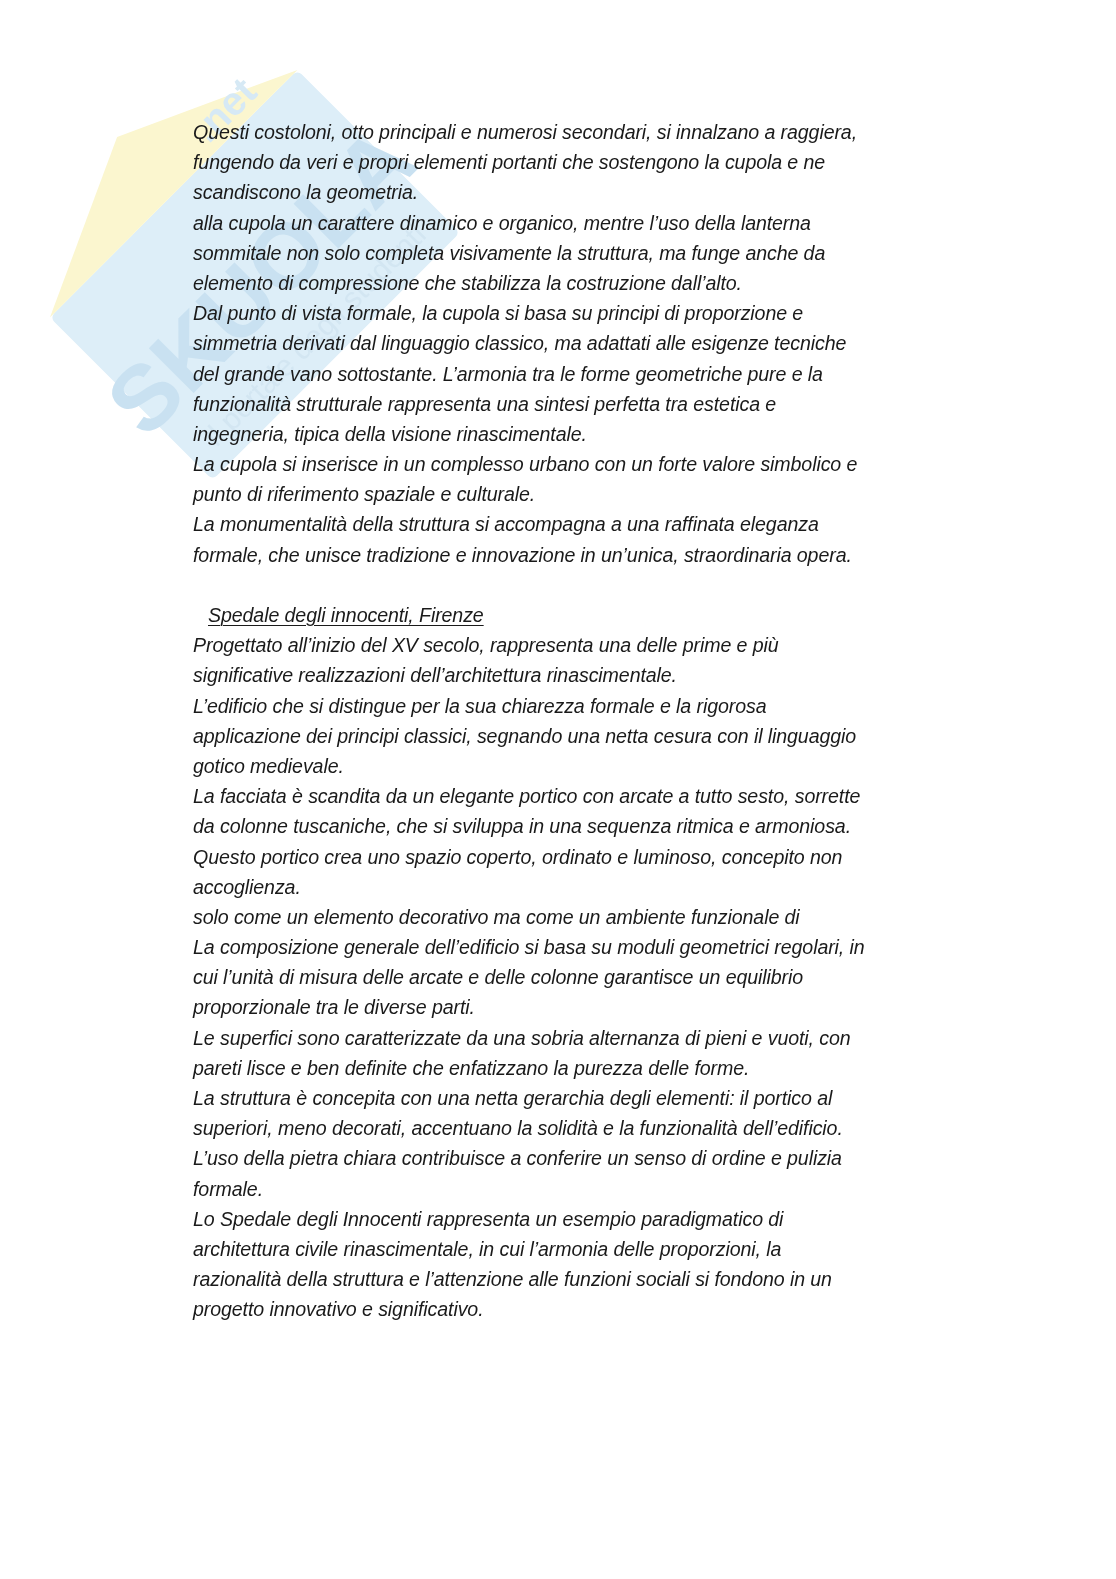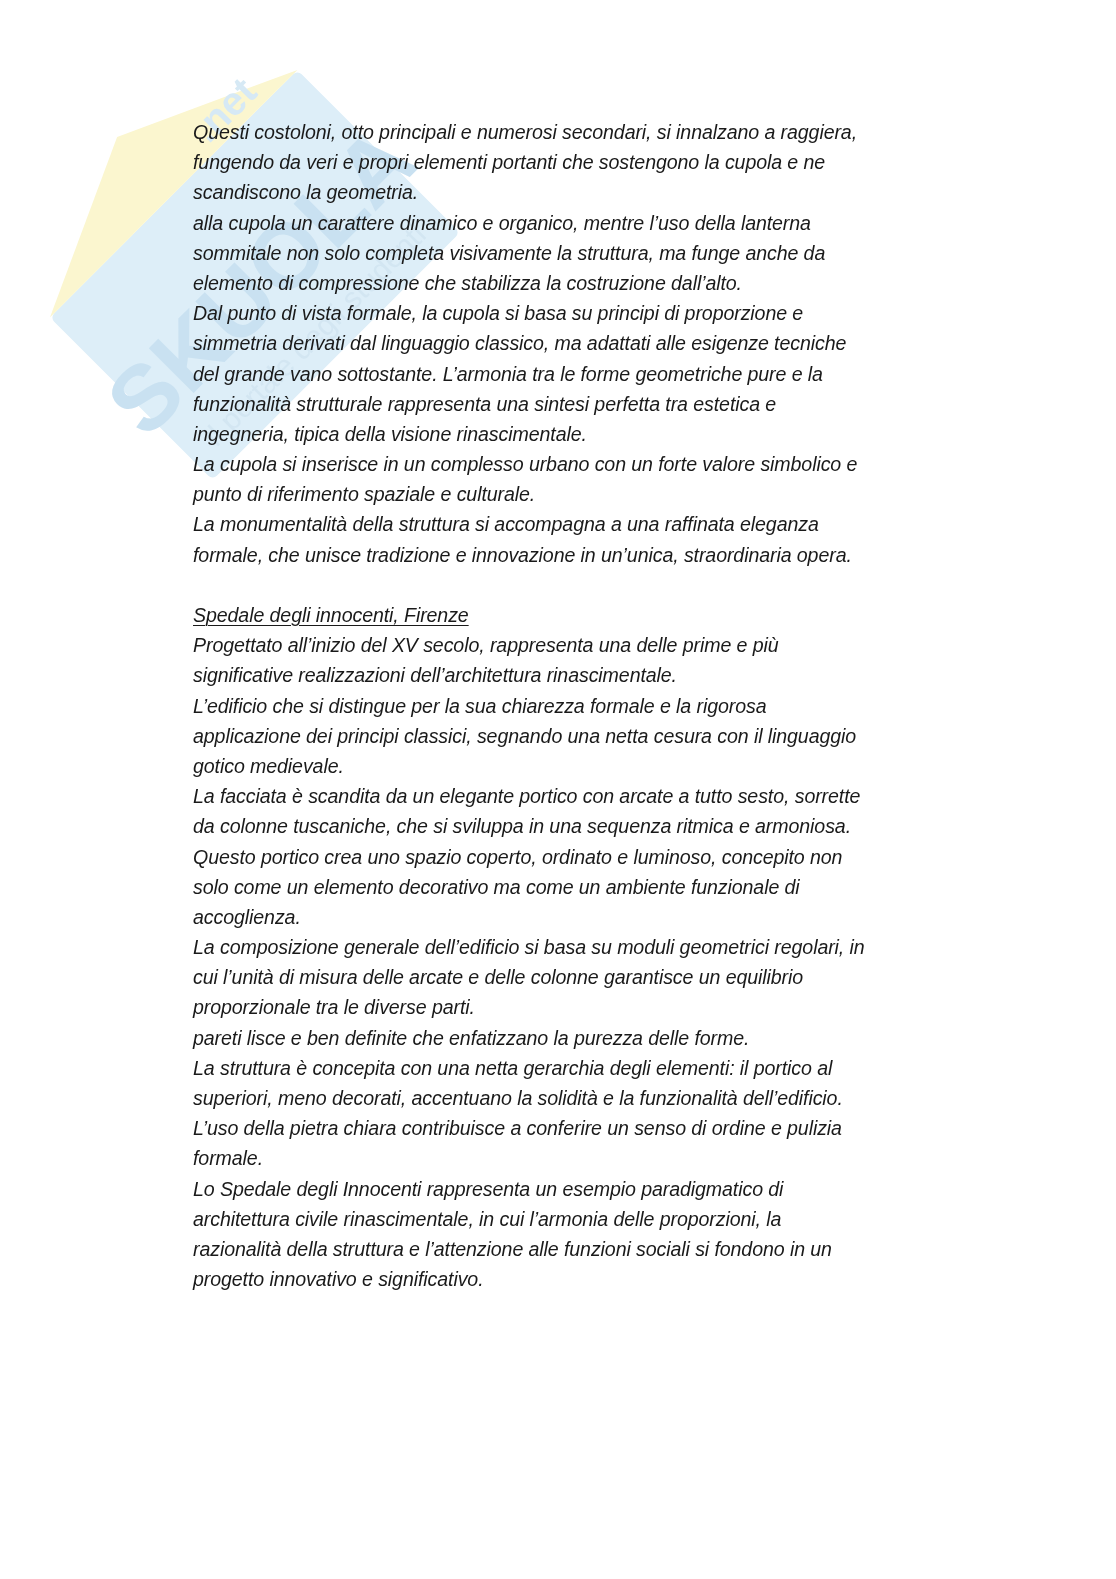--- a/index.html
+++ b/index.html
@@ -39,20 +39,21 @@
       white-space: nowrap;
       letter-spacing: -0.1px;
     }
     .blank {
       height: 30.2px;
     }
     .heading {
       text-decoration: underline;
       text-underline-offset: 3px;
       text-decoration-thickness: 1px;
+      margin-left: 15px;
     }
   </style>
 </head>
 <body>
 
 <div class="watermark">
   <svg width="470" height="470" viewBox="0 0 470 470">
     <g transform="rotate(-45 235 235)">
 
       <rect x="60" y="120" width="350" height="230" rx="6" fill="#ddeef8"></rect>
@@ -92,25 +93,26 @@
   <div>
     <div class="line heading">Spedale degli innocenti, Firenze</div>
     <div class="line">Progettato all’inizio del XV secolo, rappresenta una delle prime e più</div>
     <div class="line">significative realizzazioni dell’architettura rinascimentale.</div>
     <div class="line">L’edificio che si distingue per la sua chiarezza formale e la rigorosa</div>
     <div class="line">applicazione dei principi classici, segnando una netta cesura con il linguaggio</div>
     <div class="line">gotico medievale.</div>
     <div class="line">La facciata è scandita da un elegante portico con arcate a tutto sesto, sorrette</div>
     <div class="line">da colonne tuscaniche, che si sviluppa in una sequenza ritmica e armoniosa.</div>
     <div class="line">Questo portico crea uno spazio coperto, ordinato e luminoso, concepito non</div>
+    <div class="line">accoglienza.</div>
     <div class="line">solo come un elemento decorativo ma come un ambiente funzionale di</div>
-    <div class="line">accoglienza.</div>
     <div class="line">La composizione generale dell’edificio si basa su moduli geometrici regolari, in</div>
     <div class="line">cui l’unità di misura delle arcate e delle colonne garantisce un equilibrio</div>
     <div class="line">proporzionale tra le diverse parti.</div>
+    <div class="line">Le superfici sono caratterizzate da una sobria alternanza di pieni e vuoti, con</div>
     <div class="line">pareti lisce e ben definite che enfatizzano la purezza delle forme.</div>
     <div class="line">La struttura è concepita con una netta gerarchia degli elementi: il portico al</div>
     <div class="line">superiori, meno decorati, accentuano la solidità e la funzionalità dell’edificio.</div>
     <div class="line">L’uso della pietra chiara contribuisce a conferire un senso di ordine e pulizia</div>
     <div class="line">formale.</div>
     <div class="line">Lo Spedale degli Innocenti rappresenta un esempio paradigmatico di</div>
     <div class="line">architettura civile rinascimentale, in cui l’armonia delle proporzioni, la</div>
     <div class="line">razionalità della struttura e l’attenzione alle funzioni sociali si fondono in un</div>
     <div class="line">progetto innovativo e significativo.</div>
   </div>

